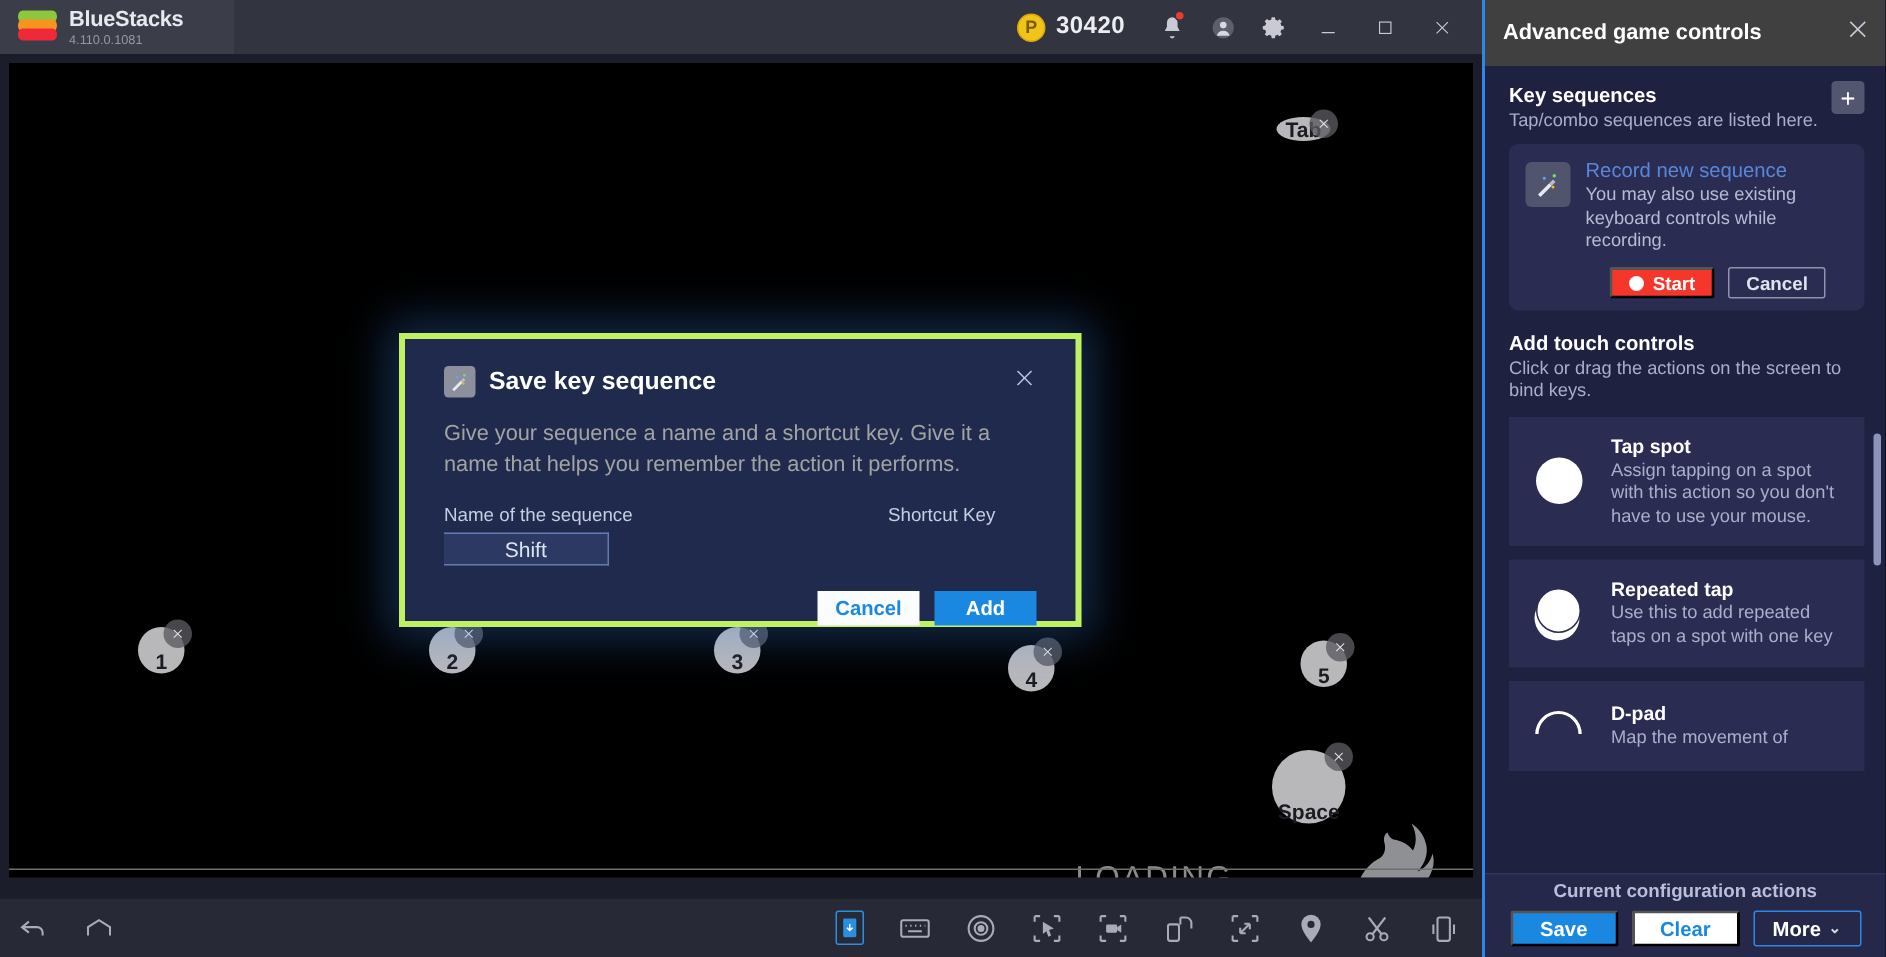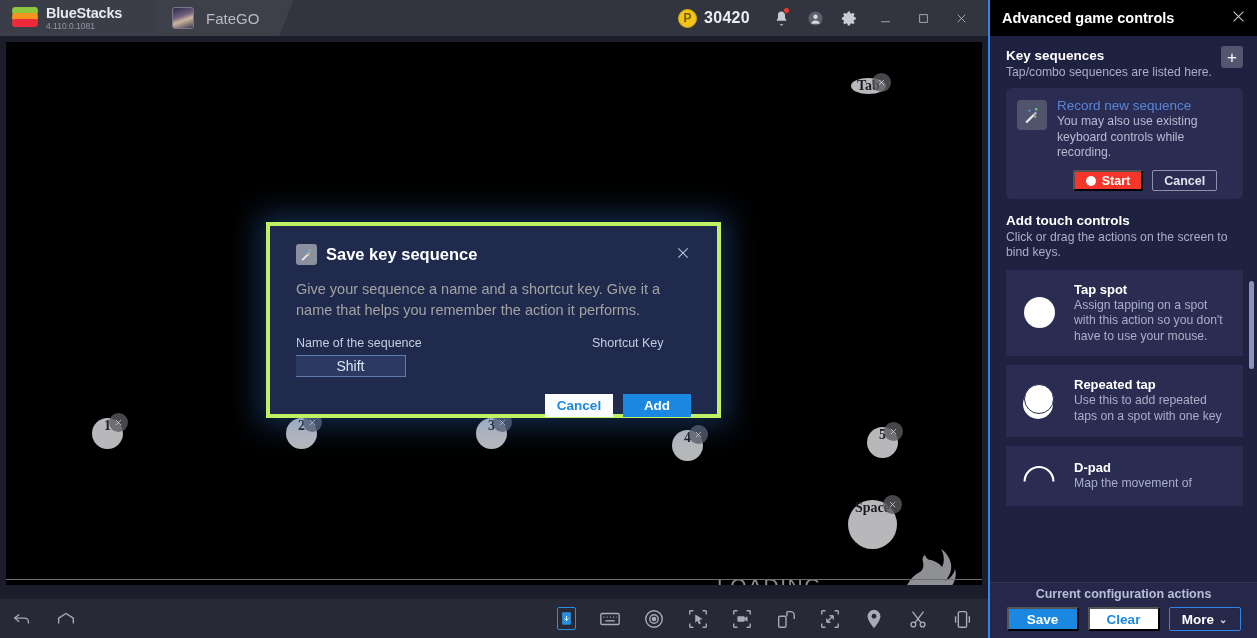--- a/index.html
+++ b/index.html
@@ -92,24 +92,23 @@
   }
   .bottom-rule {
     position:absolute; left:0; bottom:5px; width:976px; height:1px; background:#6e6e72;
   }
   .cat-silhouette { position:absolute; left:880px; top:490px; width:100px; height:75px; }
 
   
   .marker {
     position:absolute; border-radius:50%;
     background: rgba(225,225,228,0.82);
-    display:flex; align-items:flex-start; justify-content:center;
+    display:flex; align-items:flex-end; justify-content:center;
     color:#1b1b22; font-weight:bold;
     box-shadow: 0 0 2px rgba(0,0,0,0.4);
-    font-family: Liberation Serif, serif;
   }
   .marker.num { width:31px; height:31px; font-size:14px; }
   .marker.key { font-size:14px; padding:0 6px; }
   .marker .x {
     position:absolute; top:-5px; right:-5px; width:19px; height:19px;
     border-radius:50%; background:rgba(90,90,96,0.78);
     display:flex; align-items:center; justify-content:center;
   }
   .marker .x svg { width:9px; height:9px; stroke:#e6e6ea; stroke-width:1.8; }
 
@@ -169,21 +168,21 @@
   }
   #bb-center { margin-left:auto; margin-right:4px; display:flex; align-items:center; }
 
   
   #panel {
     position:absolute; left:988px; top:0; width:269px; height:638px;
     background:#1e2140; display:flex; flex-direction:column;
     border-left:2px solid #2f86e8;
   }
   .panel-head {
-    height:36px; background:#000000; display:flex; align-items:center;
+    height:44px; background:#404040; display:flex; align-items:center;
     padding:0 10px 0 12px;
   }
   .panel-head .t { font-size:14.5px; font-weight:bold; color:#fff; }
   .panel-head .x { margin-left:auto; }
   .panel-head .x svg { width:17px; height:17px; stroke:#c7c9d4; stroke-width:1.5; }
 
   .panel-body { position:relative; flex:1; overflow:hidden; padding:12px 14px 0 16px; }
   .sec-title { font-size:13.5px; font-weight:bold; color:#fff; }
   .sec-sub { font-size:12.2px; color:#a9aec9; margin-top:2px; line-height:1.25; }
   .sec-head-row { display:flex; align-items:flex-start; }
@@ -262,24 +261,20 @@
           <div class="lay l2"></div>
           <div class="lay l3"></div>
       </div>
       <div class="bs-names">
         <span class="bs-title">BlueStacks</span>
         <span class="bs-ver">4.110.0.1081</span>
       </div>
     </div>
 
 
-    <div class="tab dim">
-      <span class="tab-ico fate"></span>
-      <span>FateGO</span>
-    </div>
 
     <div class="tb-right">
       <div class="coin-wrap">
         <span class="coin">P</span>
         <span class="coin-val">30420</span>
       </div>
       <div class="tb-btn">
         <svg viewBox="0 0 24 24">
             <path d="M12 2a5 5 0 00-5 5v4l-2 4h14l-2-4V7a5 5 0 00-5-5zm0 20a2.5 2.5 0 002.4-2h-4.8A2.5 2.5 0 0012 22z"></path>
           </svg>

